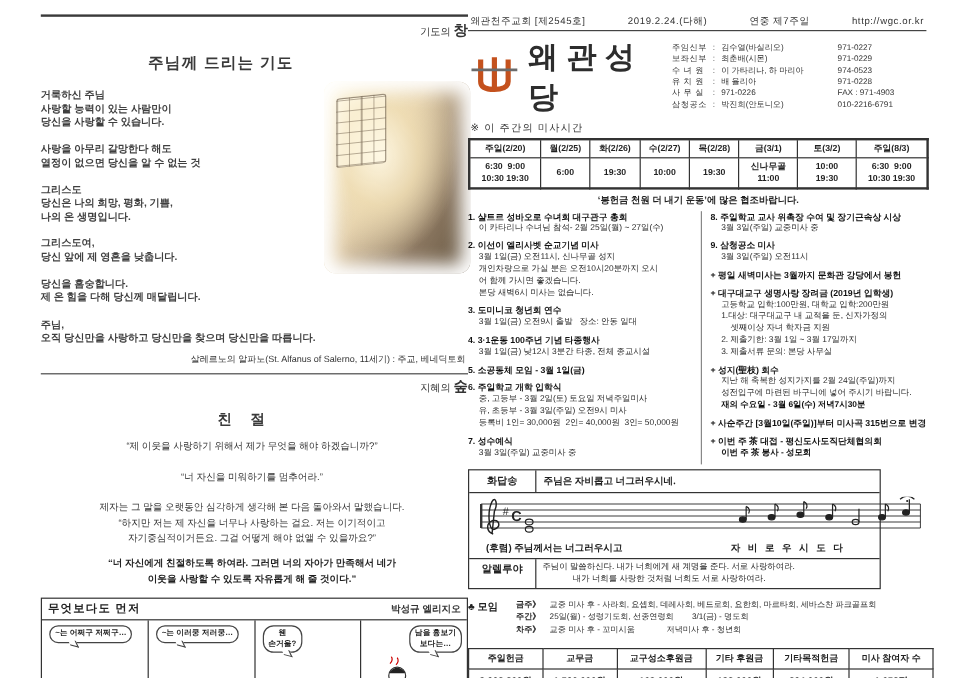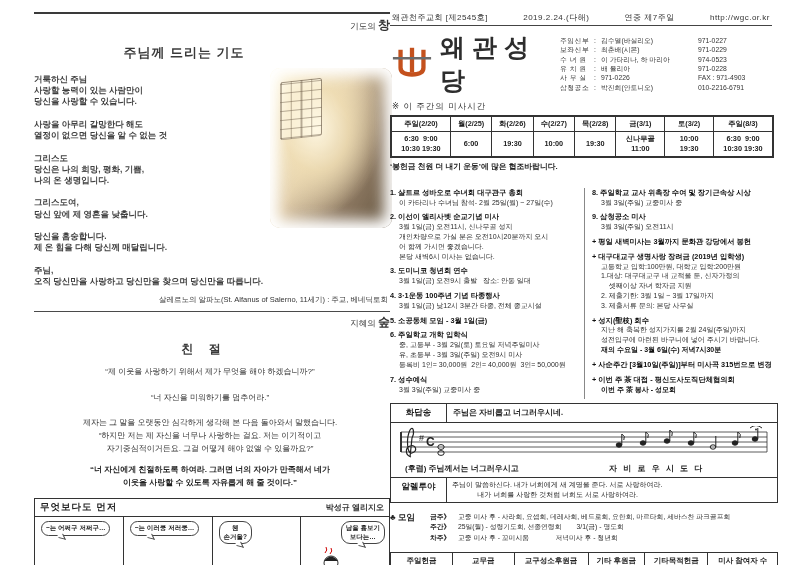--- a/index.html
+++ b/index.html
@@ -57,29 +57,29 @@
   .c-label { width:34px; letter-spacing:.5px; }
   .c-colon { width:7px; }
   .c-val { flex:1; }
   .c-phone { width:74px; text-align:left; }
   .mass-heading { font-size:8.5px; color:#333; margin:3px 0 2px 2px; letter-spacing:1px; }
   table { border-collapse:collapse; }
   .mass-table { width:384px; border:2px solid #333; }
   .mass-table th, .mass-table td { border:1px solid #333; font-size:7.3px; text-align:center; color:#222; }
   .mass-table th { font-weight:bold; padding:2px 0; }
   .mass-table td { font-weight:bold; padding:2px 0; line-height:1.35; }
-  .mass-note { width:384px; text-align:left; font-size:7.8px; font-weight:bold; color:#222; margin:3px 0 16px; }
+  .mass-note { width:384px; text-align:center; font-size:7.8px; font-weight:bold; color:#222; margin:3px 0 4px; }
   .ann-cols { display:flex; width:388px;align-items:center; }
   .ann-col { width:50%; padding-right:5px; }
   .ann-col.right { border-left:1px solid #888; padding-left:7px; padding-right:0; }
   .ann { margin-bottom:5px; }
   .ann-title { font-size:7.3px; font-weight:bold; color:#111; line-height:1.35; }
   .ann-body { font-size:7px; color:#2a2a2a; line-height:1.4; margin-left:9px; }
   .ann-body.bold { font-weight:bold; color:#111; }
-  .psalm-box { width:388px; border:1.5px solid #333; margin-top:4px; }
+  .psalm-box { width:344px; border:1.5px solid #333; margin-top:4px; }
   .psalm-row1 { display:flex; border-bottom:1px solid #333; }
   .psalm-label { width:56px; border-right:1px solid #333; text-align:center; font-size:8.5px; font-weight:bold; padding:3px 0; }
   .psalm-text { flex:1; font-size:8px; font-weight:bold; color:#222; padding:3px 6px;font-family:Liberation Serif, serif; }
   .psalm-music { position:relative; height:54px; }
   .psalm-music svg { position:absolute; left:6px; top:3px; }
   .lyr-left { position:absolute; left:14px; bottom:3px; font-size:8px; font-weight:bold; color:#222; }
   .lyr-right { position:absolute; left:218px; bottom:3px; font-size:8px; font-weight:bold; color:#222; letter-spacing:2px; }
   .psalm-row3 { display:flex; border-top:1px solid #333; }
   .psalm-text2 { flex:1; font-size:7px; color:#222; padding:2px 5px; line-height:1.4; }
   .meetings { display:flex; width:388px; margin-top:9px; }

